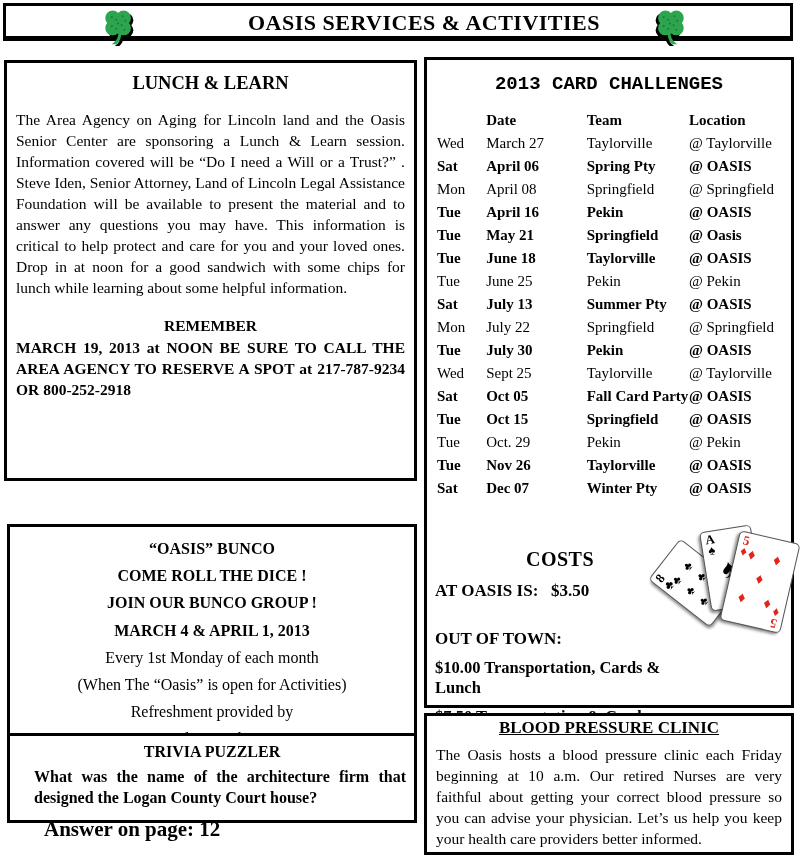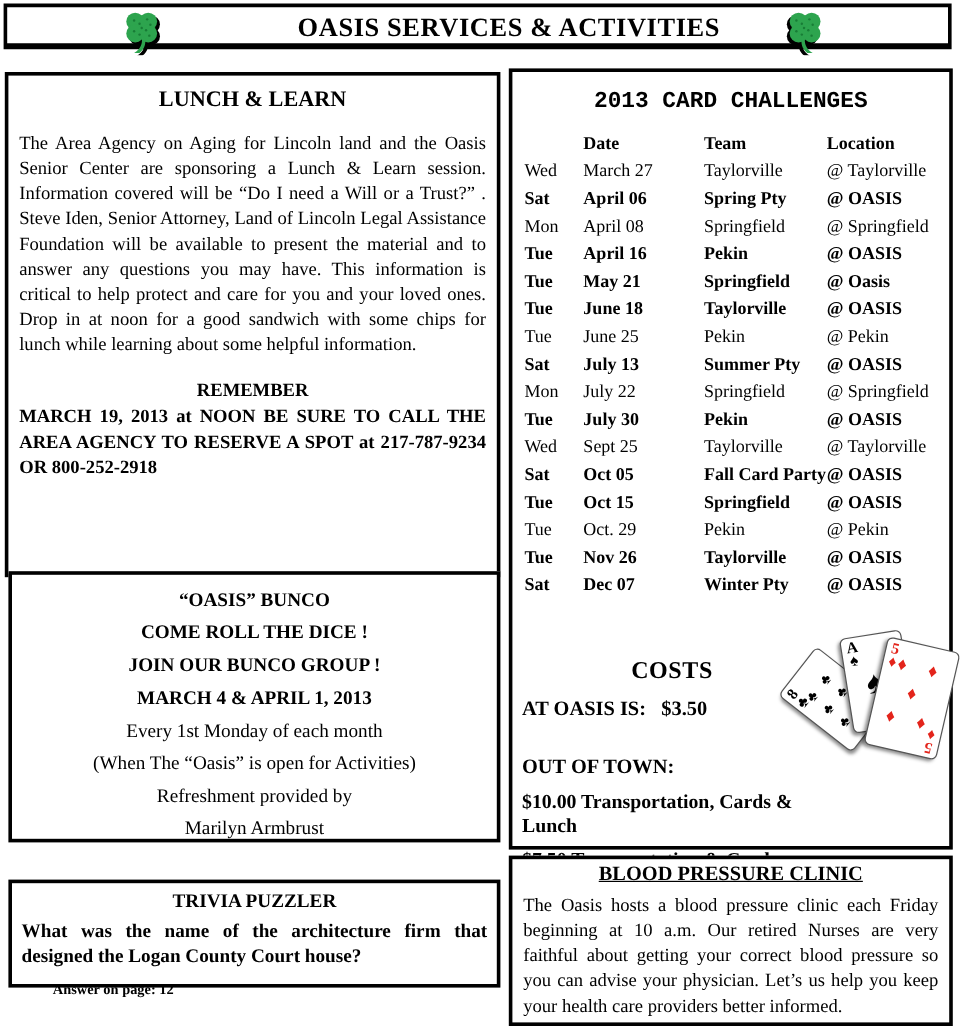--- a/index.html
+++ b/index.html
@@ -18,37 +18,37 @@
     position:absolute; left:0; right:0; top:4px;
     text-align:center; font-weight:bold; font-size:22px; letter-spacing:.5px;
     transform:translateX(26px);
   }
   .shamrock { position:absolute; top:2px; width:38px; height:38px; }
   #shamrock-left  { left:94px; }
   #shamrock-right { left:645px; }
 
   
   #lunch-box  { left:4px; top:60px;  width:413px; height:421px; padding:6px 9px; }
-  #bunco-box  { left:7px; top:476px; width:410px; height:226px; padding:8px 10px; }
+  #bunco-box  { left:7px; top:524px; width:410px; height:226px; padding:8px 10px; }
   #trivia-box { left:7px; top:733px; width:410px; height:90px; padding:7px 8px; }
 
   .title-lg { text-align:center; font-weight:bold; font-size:18.5px; margin-top:4px; }
   #lunch-title2 { margin-top:7px; }
   .body-text {
     font-size:15.5px; line-height:21px; text-align:justify; margin-top:15px;
   }
   #remember-title { text-align:center; font-weight:bold; font-size:15.5px; margin-top:19px; }
   #remember-body  { font-weight:bold; margin-top:2px; }
 
   .bunco-line { text-align:center; font-size:16px; line-height:27.2px; }
   .bunco-line.bold { font-weight:bold; }
 
   #trivia-title { text-align:center; font-weight:bold; font-size:16px; }
-  #trivia-question { font-weight:bold; font-size:16px; line-height:21px; text-align:justify; margin-top:5px; }
-  #trivia-answer { font-weight:bold; font-size:12px; margin-top:9px; padding-left:26px; }
+  #trivia-question { font-weight:bold; font-size:16px; line-height:21px; text-align:justify; margin-top:5px;margin-left:16px; }
+  #trivia-answer { font-weight:bold; font-size:21px; margin-top:9px; padding-left:26px; }
 
   
   #cards-box { left:424px; top:57px; width:370px; height:651px; padding:8px 0; }
   #cards-title { text-align:center; font-weight:bold; font-size:19px; margin-top:5px;font-family:Liberation Mono, monospace; }
 
   #card-table { border-collapse:collapse; margin:14px 12px 0 10px; font-size:15px; }
   #card-table td, #card-table th { text-align:left; vertical-align:middle; font-weight:normal; height:23px; padding:0; }
   #card-table th { font-weight:bold; }
   #card-table .col-day  { width:51px; }
   #card-table .col-date { width:106px; }

